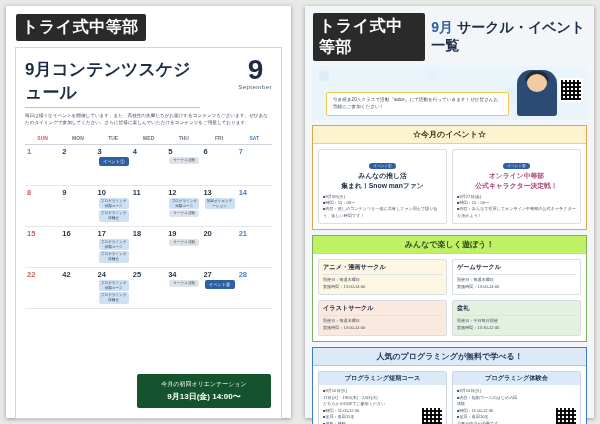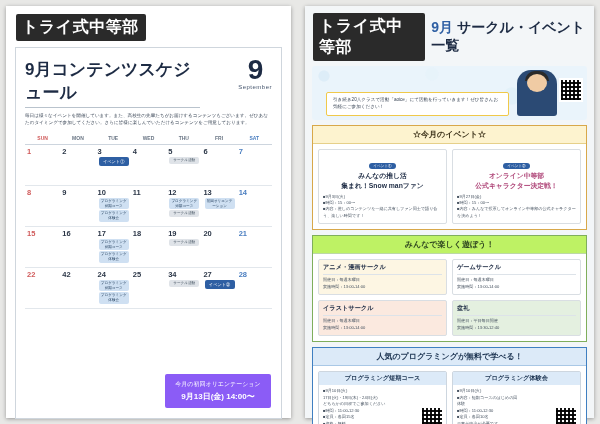--- a/index.html
+++ b/index.html
@@ -64,21 +64,21 @@
     display:block; margin:1px auto 0 auto;
     font-size:3.6px; line-height:1.35; text-align:center;
     border-radius:2px; padding:1px 1px;
     width:93%;
   }
   .chip.blue { background:#2e5fa3; color:#fff; font-size:4.2px; padding:2px 0; }
   .chip.gray { background:#dfe3e8; color:#41505f; }
   .chip.lblue { background:#cfe0f2; color:#24405f; }
   .banner {
     position:absolute; right:10px; bottom:10px;
-    width:106px; background:#8b5cf6; color:#fff;
+    width:134px; background:#14532d; color:#fff;
     text-align:center; padding:6px 4px; border-radius:2px;margin-top:19px;
   }
   .banner .l1 { font-size:6px; }
   .banner .l2 { font-size:8px; font-weight:bold; margin-top:2px; }
   
   #right-page { left:305px; top:6px; width:289px; height:412px; background:#f3f6f8; }
   .r-head { display:flex; align-items:center; gap:6px; padding:7px 8px 3px 8px; }
   .r-title { font-size:14px; font-weight:bold; color:#1d2b44; }
   .r-title .mon { color:#2e5fa3; }
   .hero {

